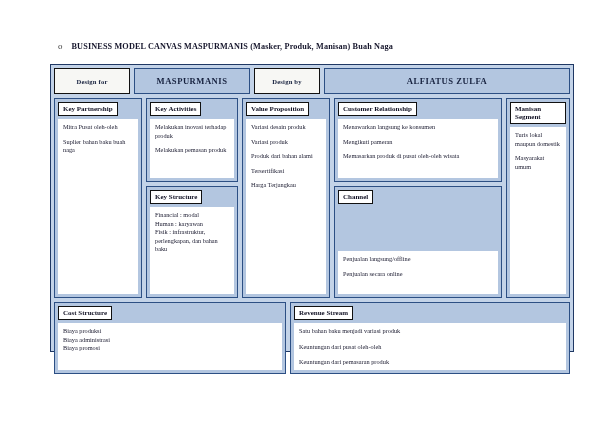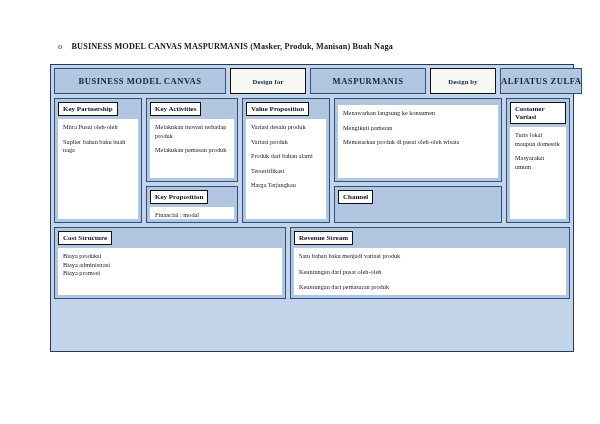--- a/index.html
+++ b/index.html
@@ -83,21 +83,21 @@
   #hdr-design-for   { flex: 0 0 76px;  }
   #hdr-client       { flex: 0 0 116px; }
   #hdr-design-by    { flex: 0 0 66px;  }
   #hdr-author       { flex: 1 1 auto;  }
 
   
   #canvas-body {
     display: flex;
     gap: 4px;
     margin-top: 4px;
-    height: 125px;
+    height: 200px;
   }
   .col {
     display: flex;
     flex-direction: column;
     gap: 4px;
     box-sizing: border-box;
   }
   #col-key-partnership { flex: 0 0 88px; }
   #col-key-activities  { flex: 0 0 92px; }
   #col-value-prop      { flex: 0 0 88px; }
@@ -165,21 +165,20 @@
 <body>
 
 <div id="doc-title-line">
   <span id="doc-title-bullet">o</span>
   <span id="doc-title-text">BUSINESS MODEL CANVAS MASPURMANIS (Masker, Produk, Manisan) Buah Naga</span>
 </div>
 
 <div id="canvas-frame">
 
   <div id="canvas-header">
-    <div id="hdr-canvas-title" class="hdr-box hdr-blue">BUSINESS MODEL CANVAS</div>
     <div id="hdr-design-for" class="hdr-box hdr-plain">Design for</div>
     <div id="hdr-client" class="hdr-box hdr-blue">MASPURMANIS</div>
     <div id="hdr-design-by" class="hdr-box hdr-plain">Design by</div>
     <div id="hdr-author" class="hdr-box hdr-blue">ALFIATUS ZULFA</div>
   </div>
 
   <div id="canvas-body">
 
     <div id="col-key-partnership" class="col">
       <div class="cell grow">
@@ -193,21 +192,21 @@
 
     <div id="col-key-activities" class="col">
       <div id="cell-key-activities" class="cell">
         <div class="cell-title">Key Activities</div>
         <div class="cell-body">
           <p>Melakukan inovasi terhadap produk</p>
           <p>Melakukan pemasan produk</p>
         </div>
       </div>
       <div id="cell-key-resources" class="cell">
-        <div class="cell-title">Key Proposition</div>
+        <div class="cell-title">Key Structure</div>
         <div class="cell-body tight">
           <p>Financial : modal</p>
           <p>Human : karyawan</p>
           <p>Fisik : infrastruktur, perlengkapan, dan bahan baku</p>
         </div>
       </div>
     </div>
 
     <div id="col-value-prop" class="col">
       <div class="cell grow">
@@ -217,38 +216,39 @@
           <p>Variasi produk</p>
           <p>Produk dari bahan alami</p>
           <p>Tersertifikasi</p>
           <p>Harga Terjangkau</p>
         </div>
       </div>
     </div>
 
     <div id="col-customer-rel" class="col">
       <div id="cell-customer-rel" class="cell">
+        <div class="cell-title">Customer Relationship</div>
         <div class="cell-body">
           <p>Menawarkan langsung ke konsumen</p>
           <p>Mengikuti pameran</p>
           <p>Memasarkan produk di pusat oleh-oleh wisata</p>
         </div>
       </div>
       <div id="cell-channel" class="cell">
         <div class="cell-title">Channel</div>
         <div class="cell-body">
           <p>Penjualan langsung/offline</p>
           <p>Penjualan secara online</p>
         </div>
       </div>
     </div>
 
     <div id="col-customer-seg" class="col">
       <div class="cell grow">
-        <div class="cell-title wrap">Customer Variasi</div>
+        <div class="cell-title wrap">Manisan Segment</div>
         <div class="cell-body">
           <p>Turis lokal maupun domestik</p>
           <p>Masyarakat umum</p>
         </div>
       </div>
     </div>
 
   </div>
 
   <div id="canvas-footer">

